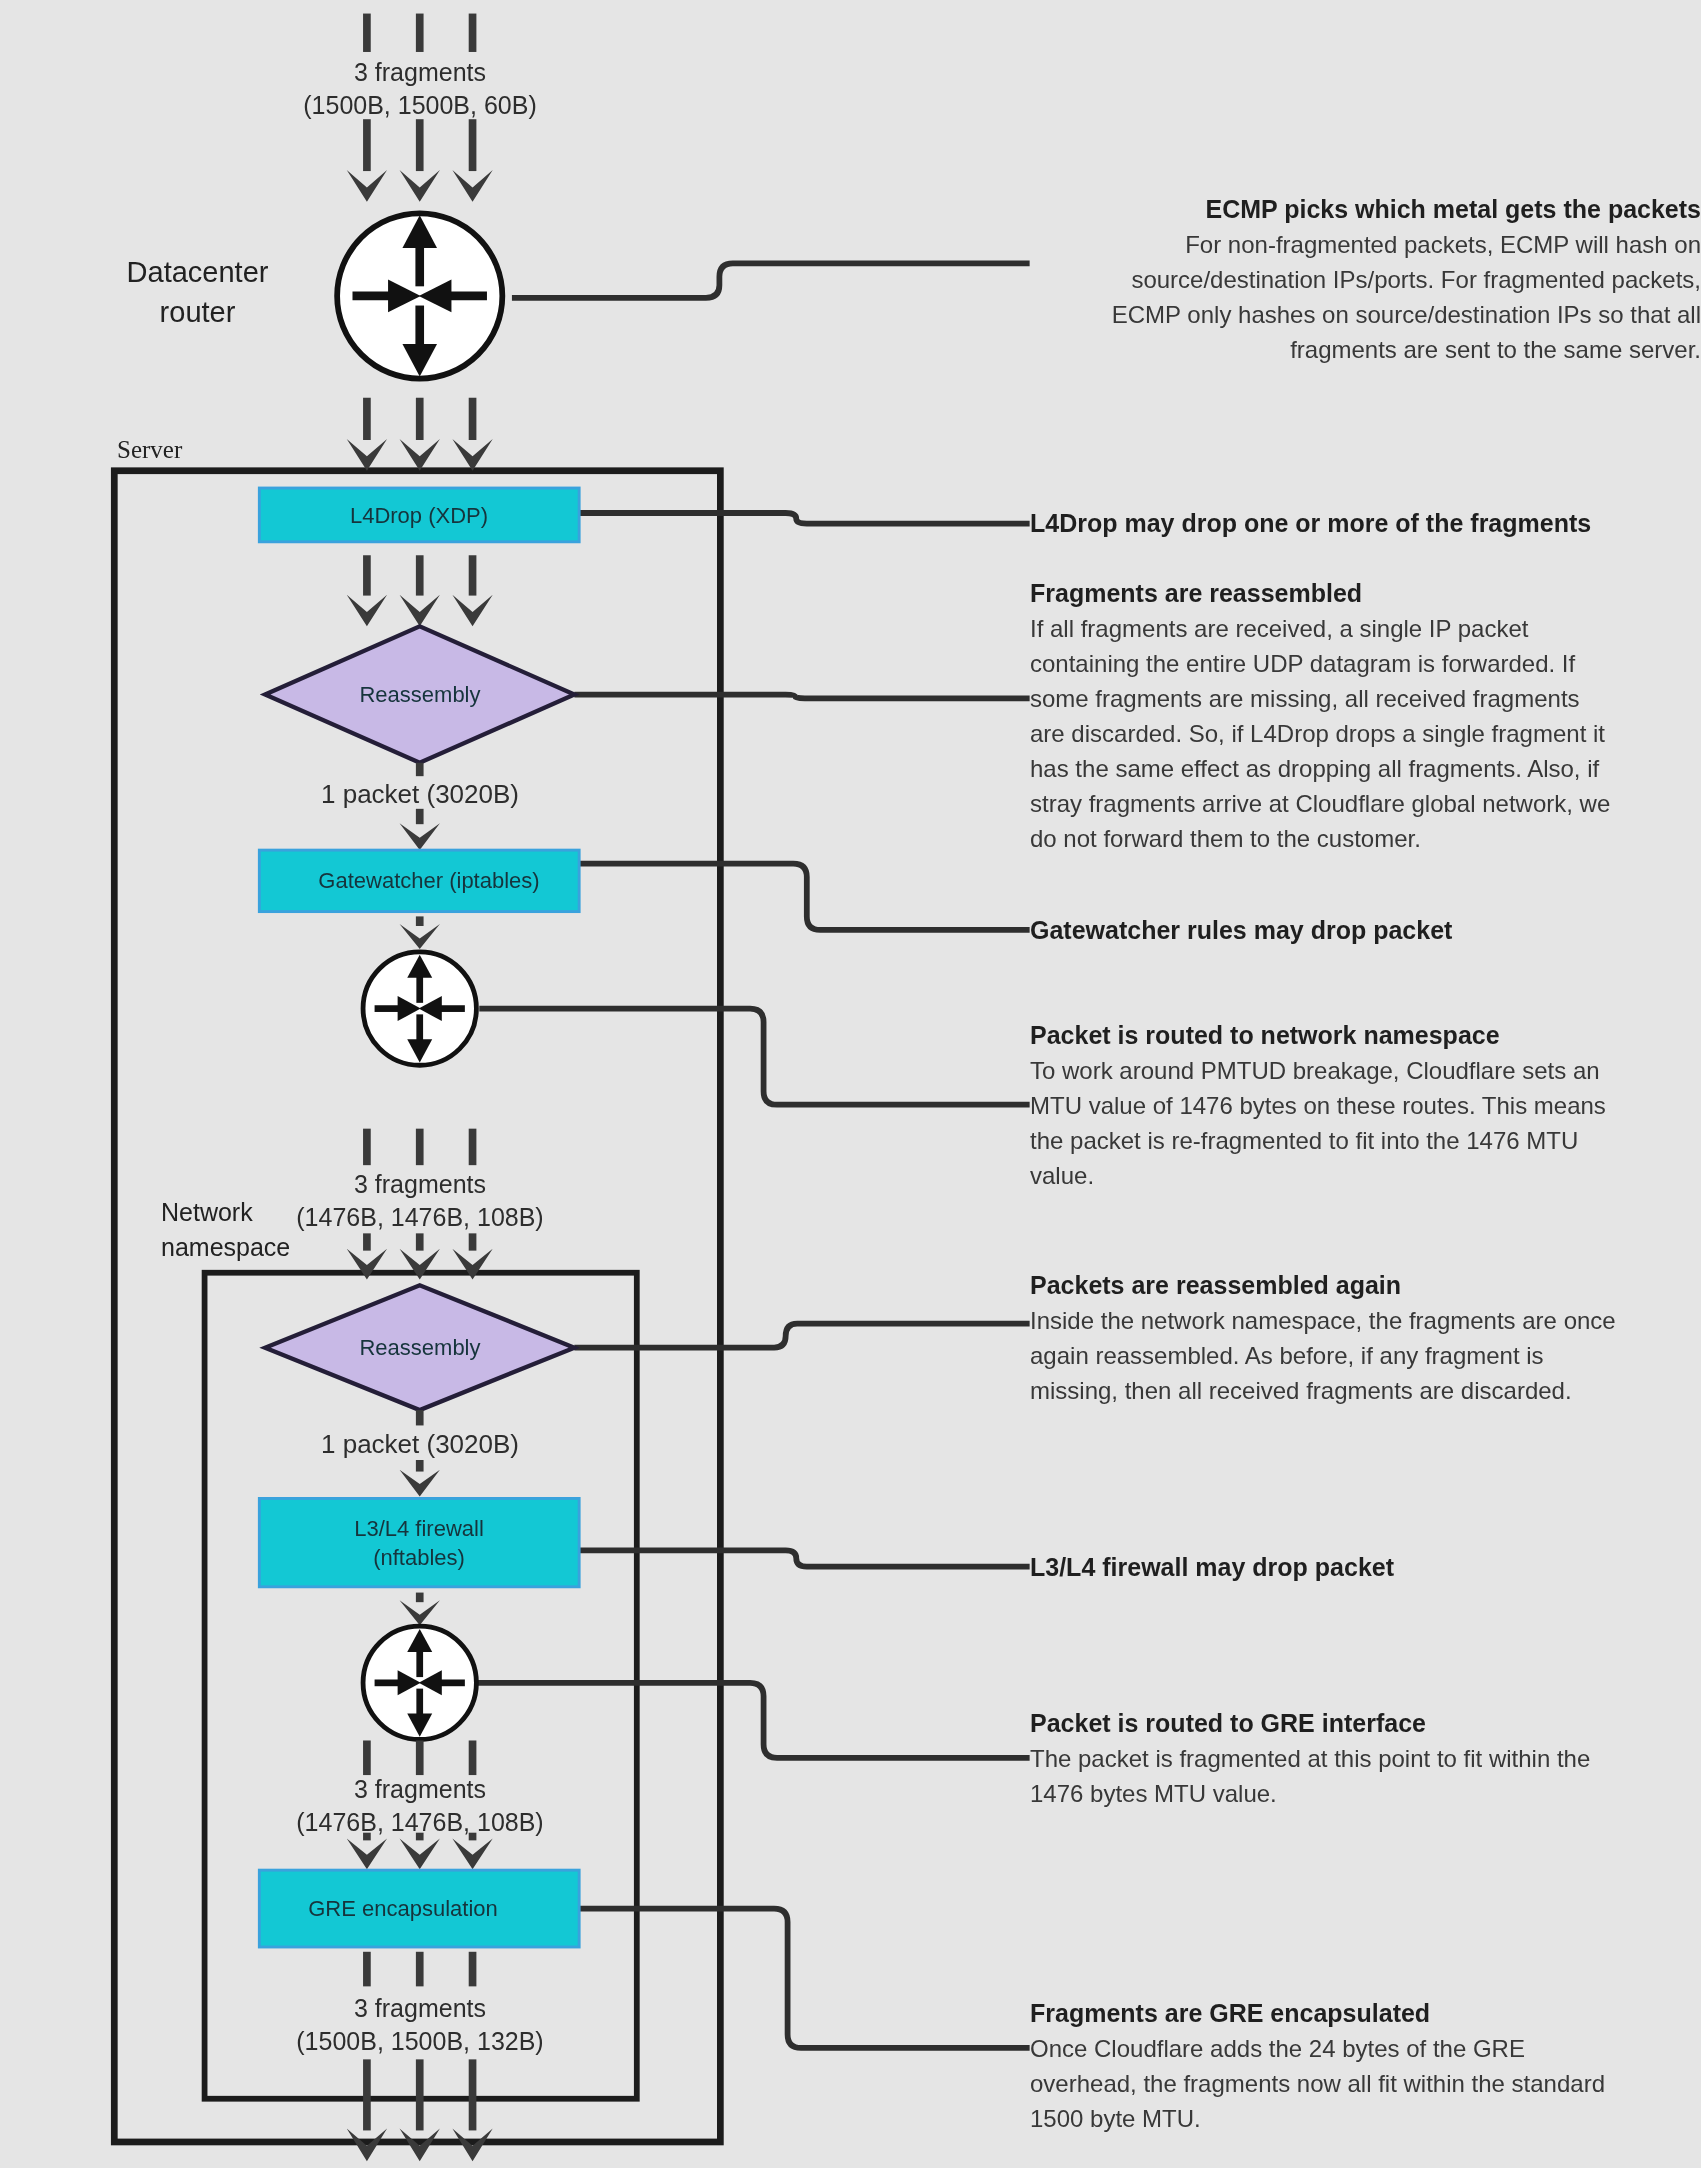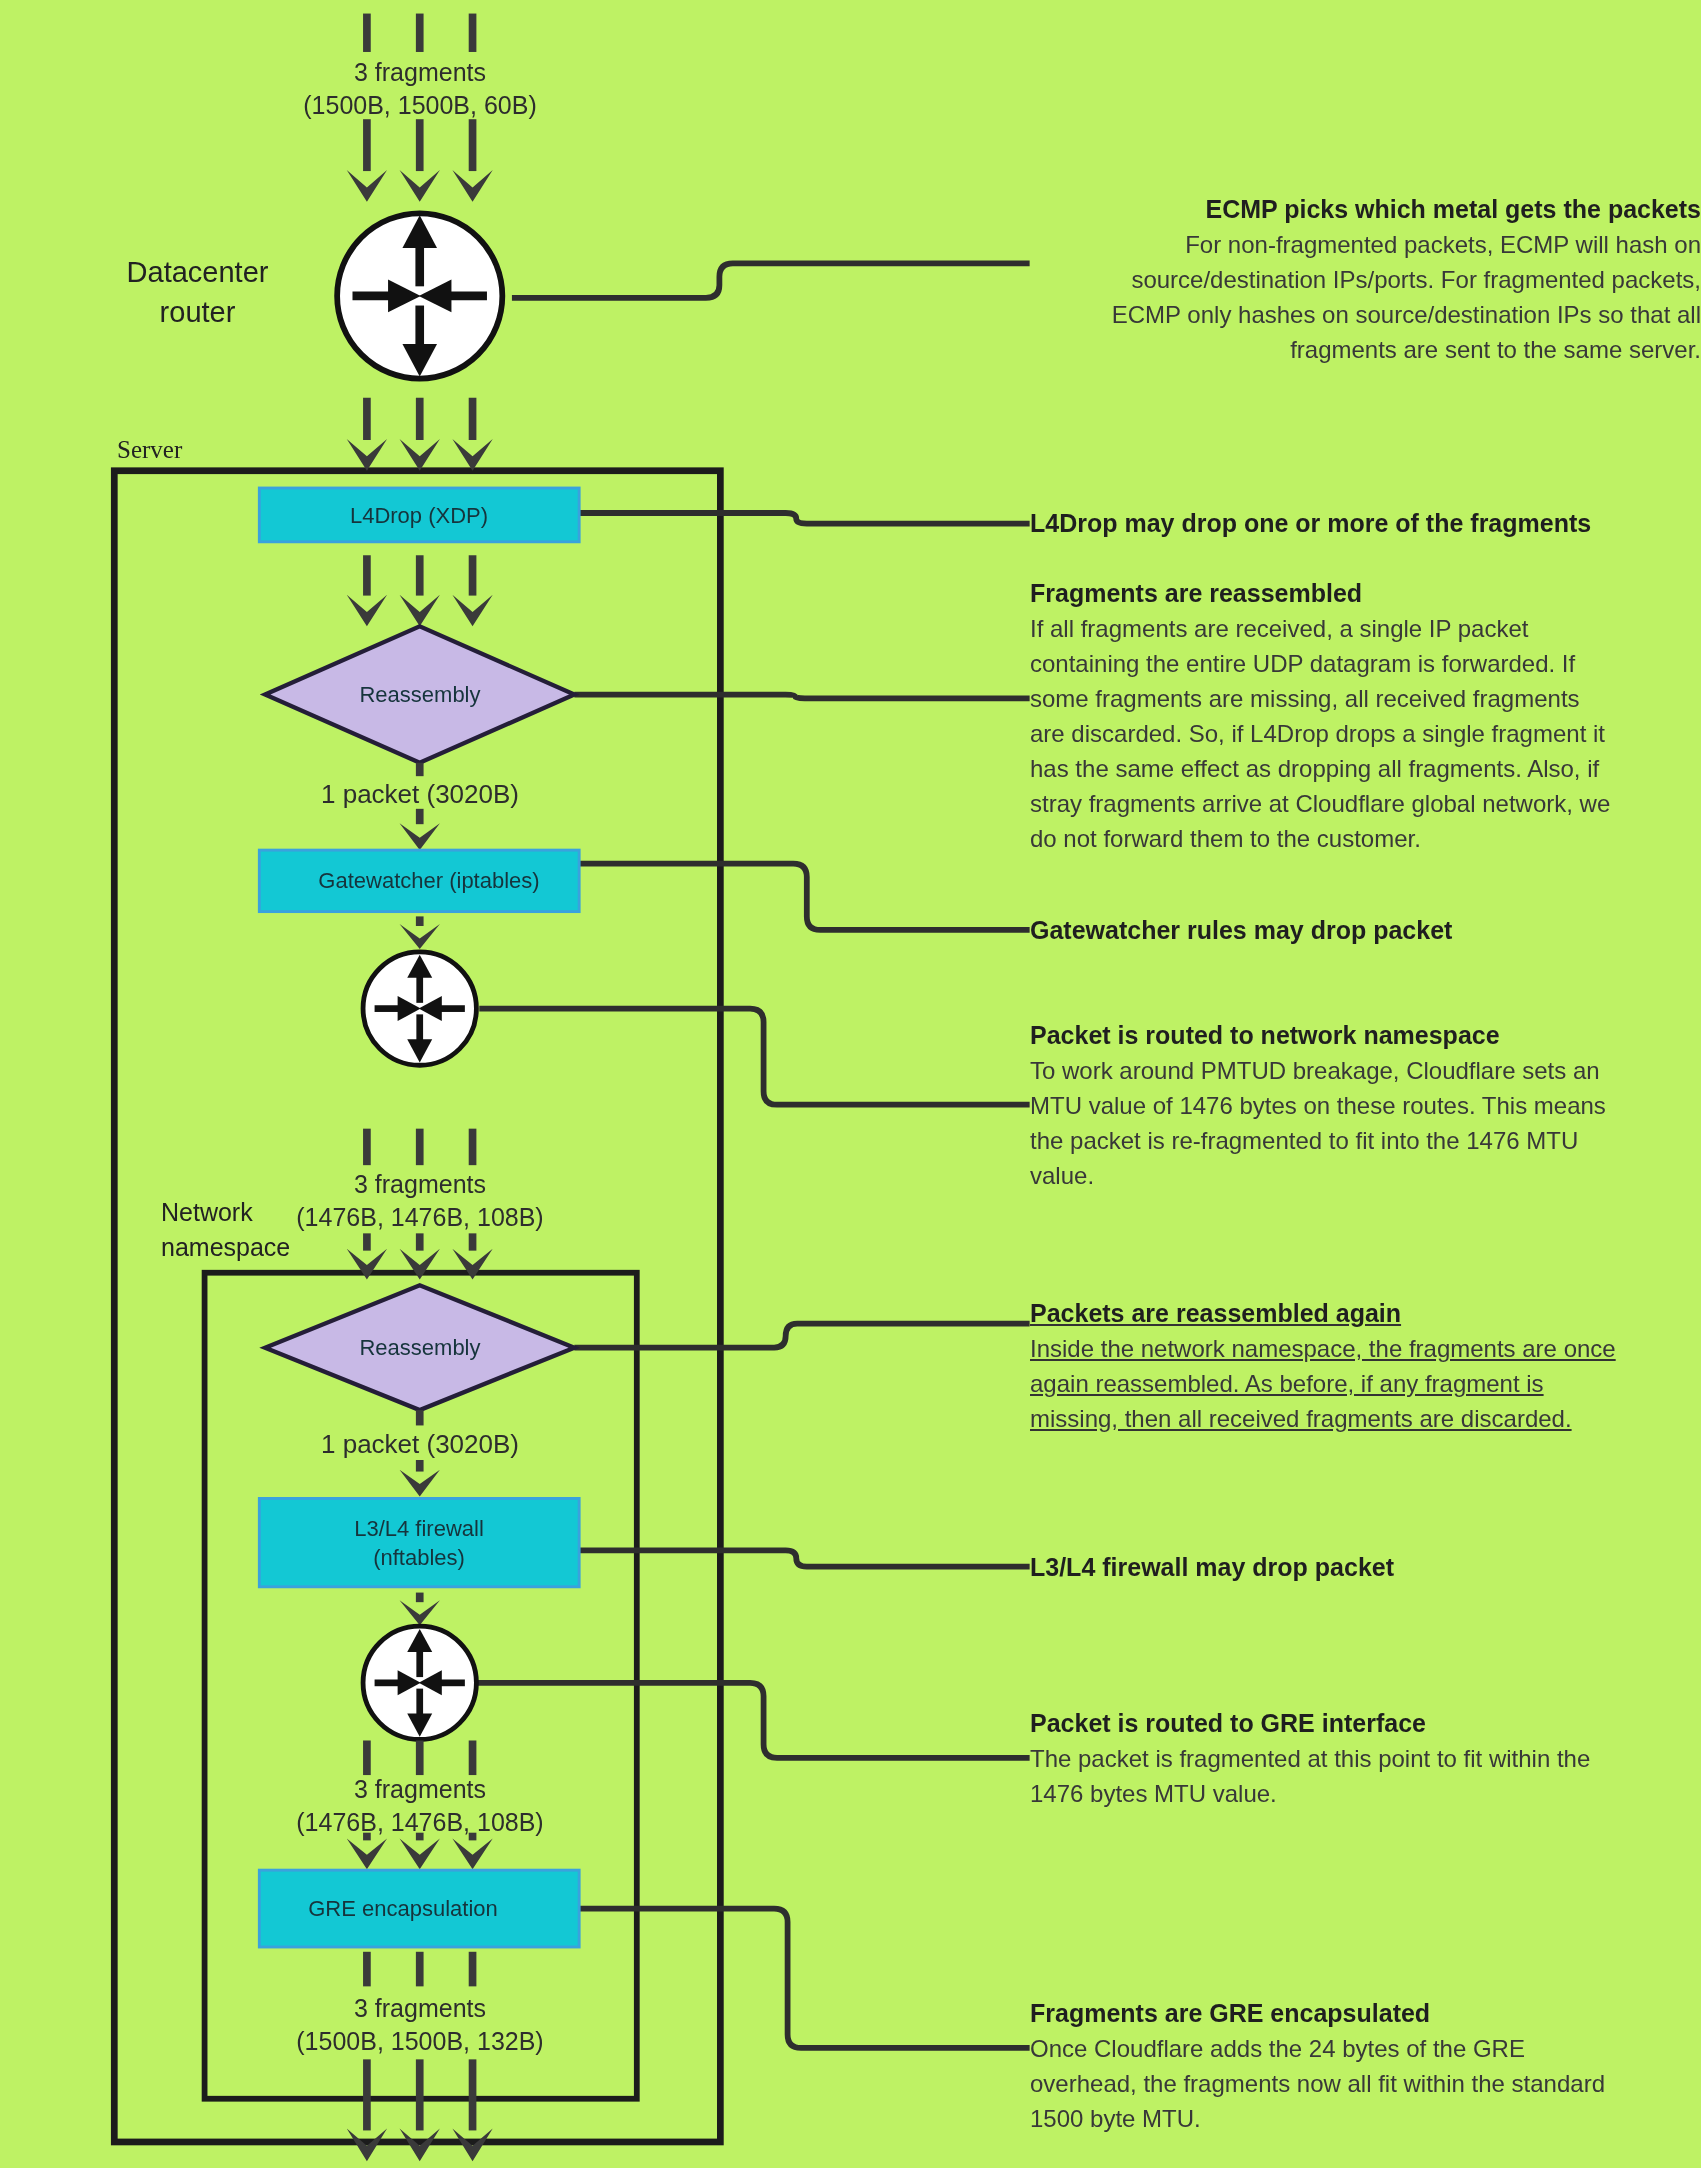--- a/index.html
+++ b/index.html
@@ -1,17 +1,17 @@
 <!DOCTYPE html>
 <html style="--cyan: #13C8D4; --cyan-border: #3AA2DD; --lavender: #C8B9E6; --lavender-border: #241E38; --line: #2E2E2E; --arrow: #3A3A3A; --box-border: #1C1C1C; --ink: #111111;"><head>
 <meta charset="utf-8">
 <style>
   html,body{margin:0;padding:0;background:#ffffff;}
   .canvas{
-    position:relative;width:1701px;height:2168px;background:#bef264;
+    position:relative;width:1701px;height:2168px;background:#e5e5e5;
     font-family:"Liberation Sans", sans-serif;color:#333;overflow:hidden;
   }
   svg.layer{position:absolute;left:0;top:0;}
   .lbl{position:absolute;white-space:pre-line;}
   .center{text-align:center;}
   .node-label{
     position:absolute;display:flex;align-items:center;justify-content:center;
     text-align:center;font-size:22px;color:#16343c;line-height:29px;white-space:pre-line;
   }
   .frag-label{font-size:25px;line-height:33px;color:#2d2d2d;}
@@ -270,21 +270,21 @@
   </div>
 
   <div class="anno" style="top:1018px;">
     <div class="anno-h">Packet is routed to network namespace</div>
     <div class="anno-b">To work around PMTUD breakage, Cloudflare sets an
 MTU value of 1476 bytes on these routes. This means
 the packet is re-fragmented to fit into the 1476 MTU
 value.</div>
   </div>
 
-  <div class="anno" style="top:1296px;text-decoration:underline;">
+  <div class="anno" style="top:1268px;">
     <div class="anno-h">Packets are reassembled again</div>
     <div class="anno-b">Inside the network namespace, the fragments are once
 again reassembled. As before, if any fragment is
 missing, then all received fragments are discarded.</div>
   </div>
 
   <div class="anno" style="top:1550px;">
     <div class="anno-h">L3/L4 firewall may drop packet</div>
   </div>
 

